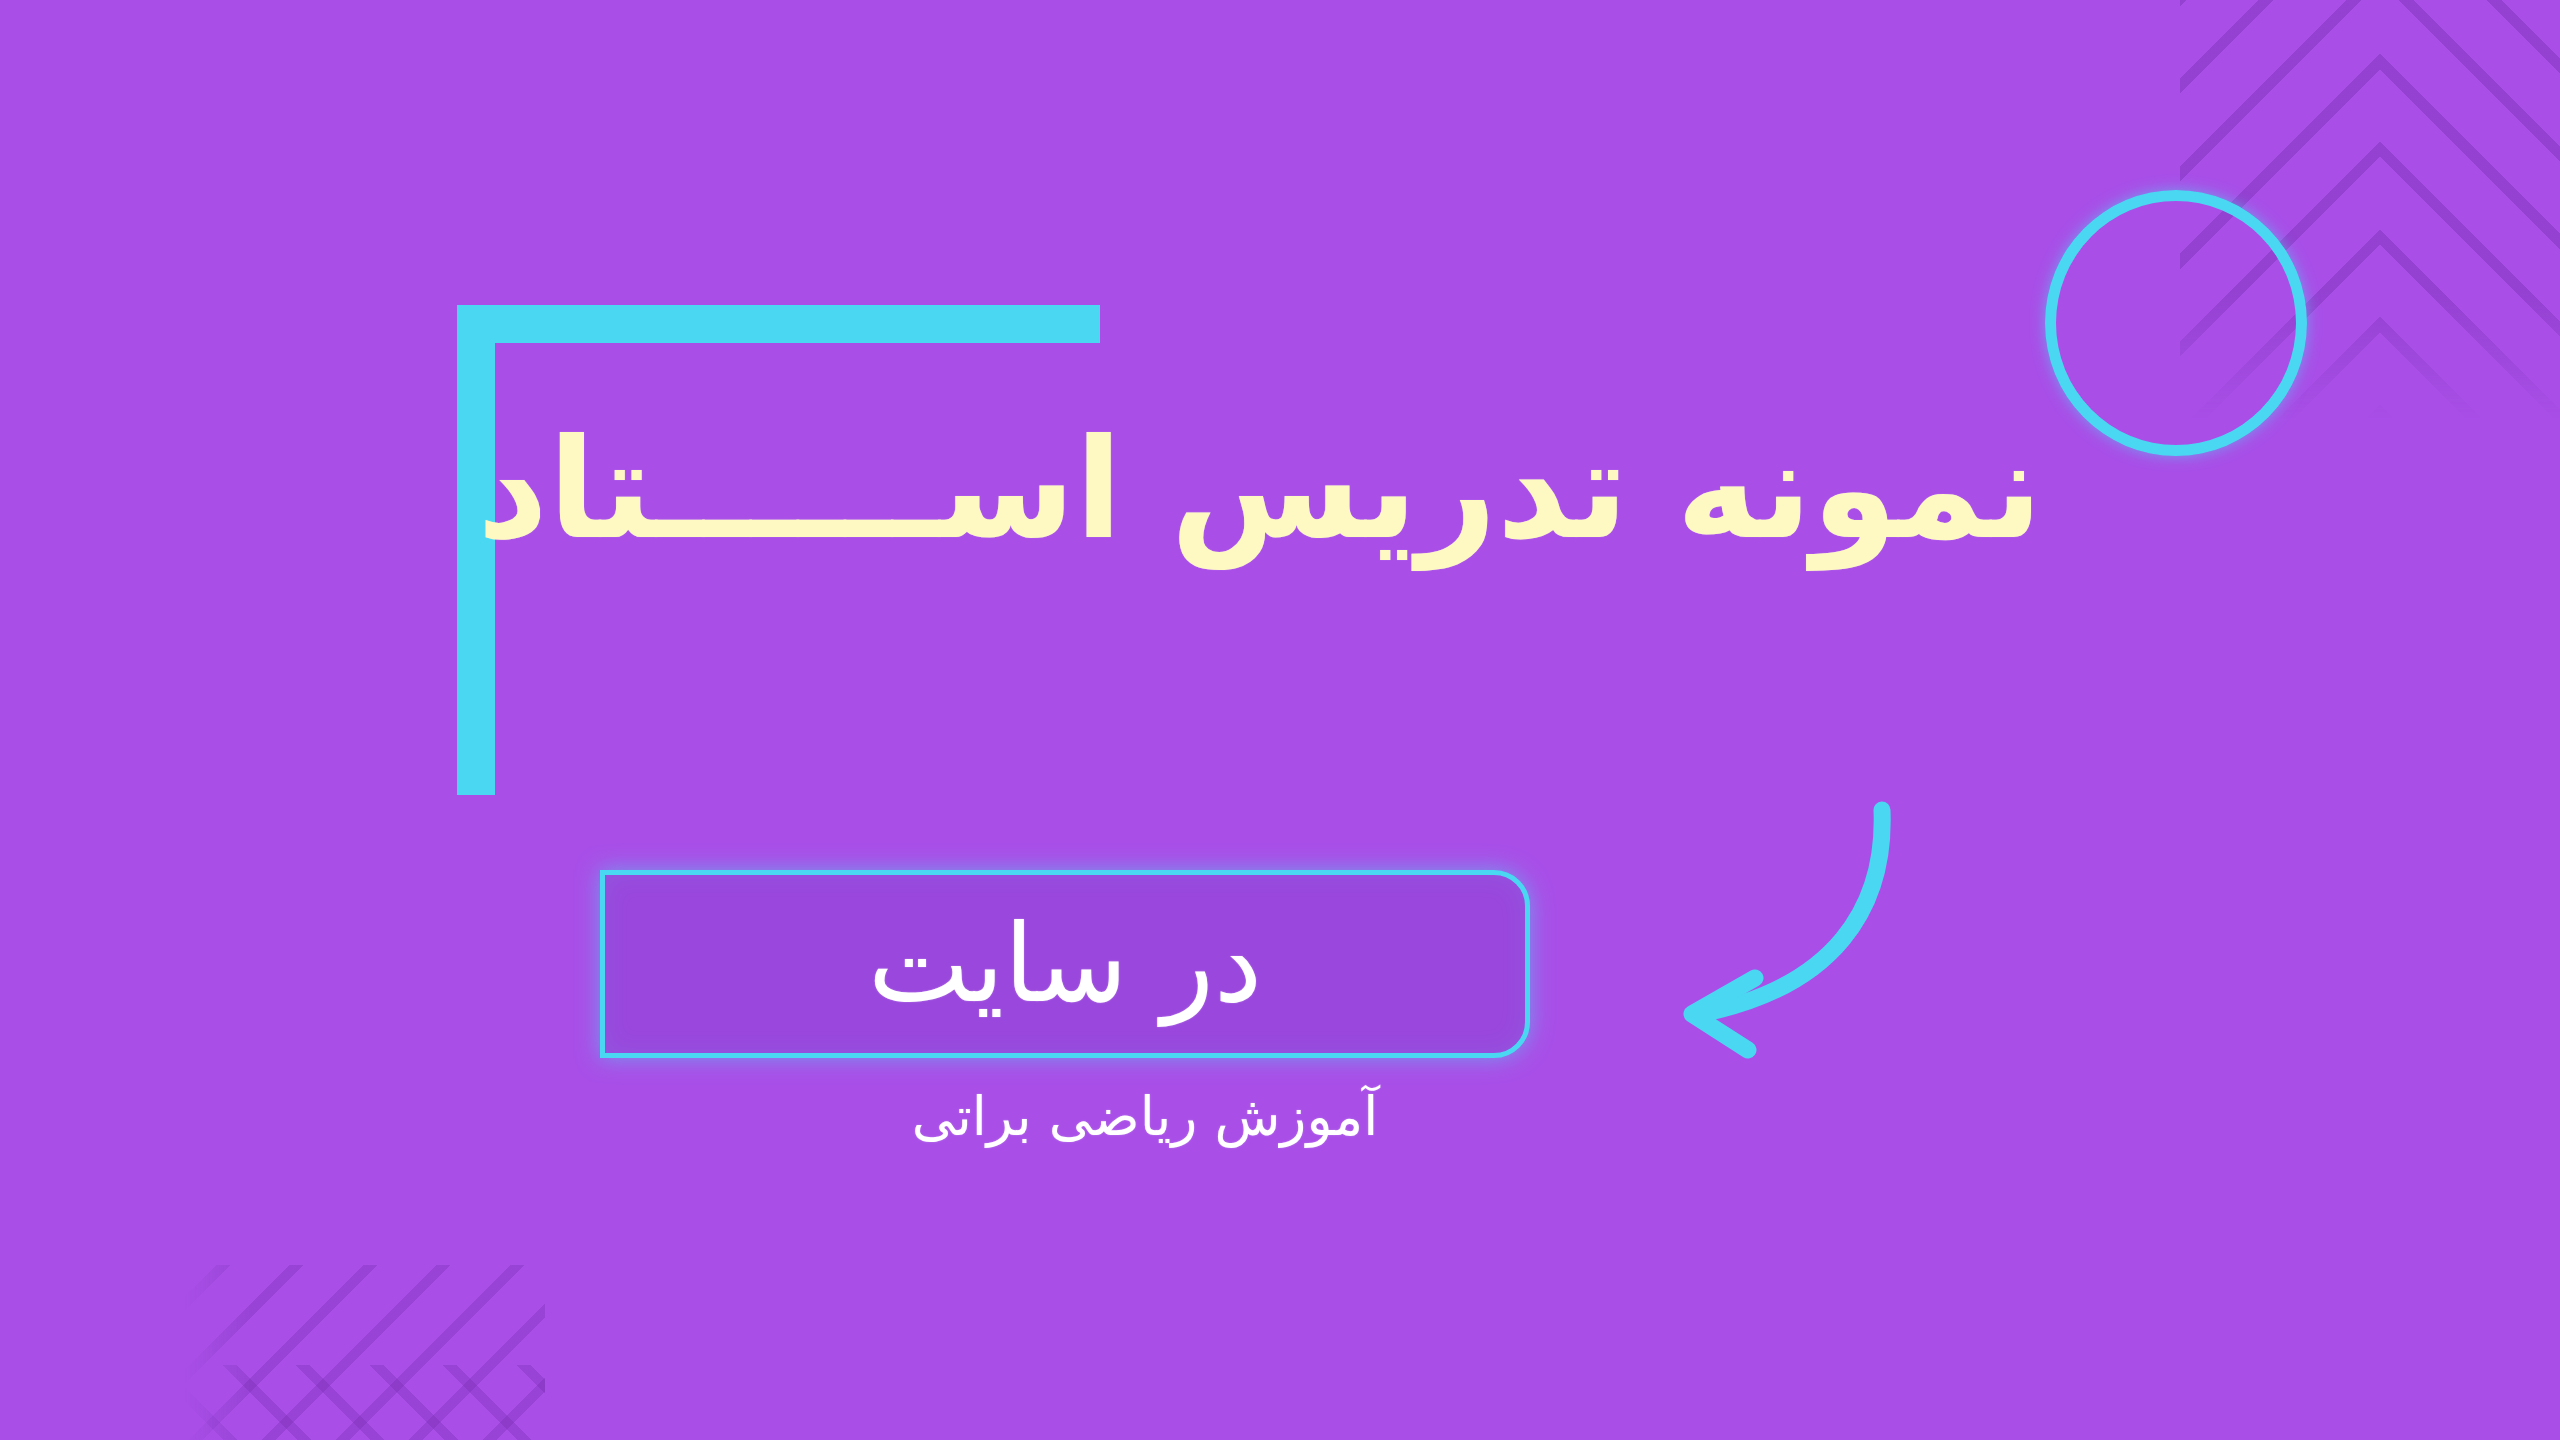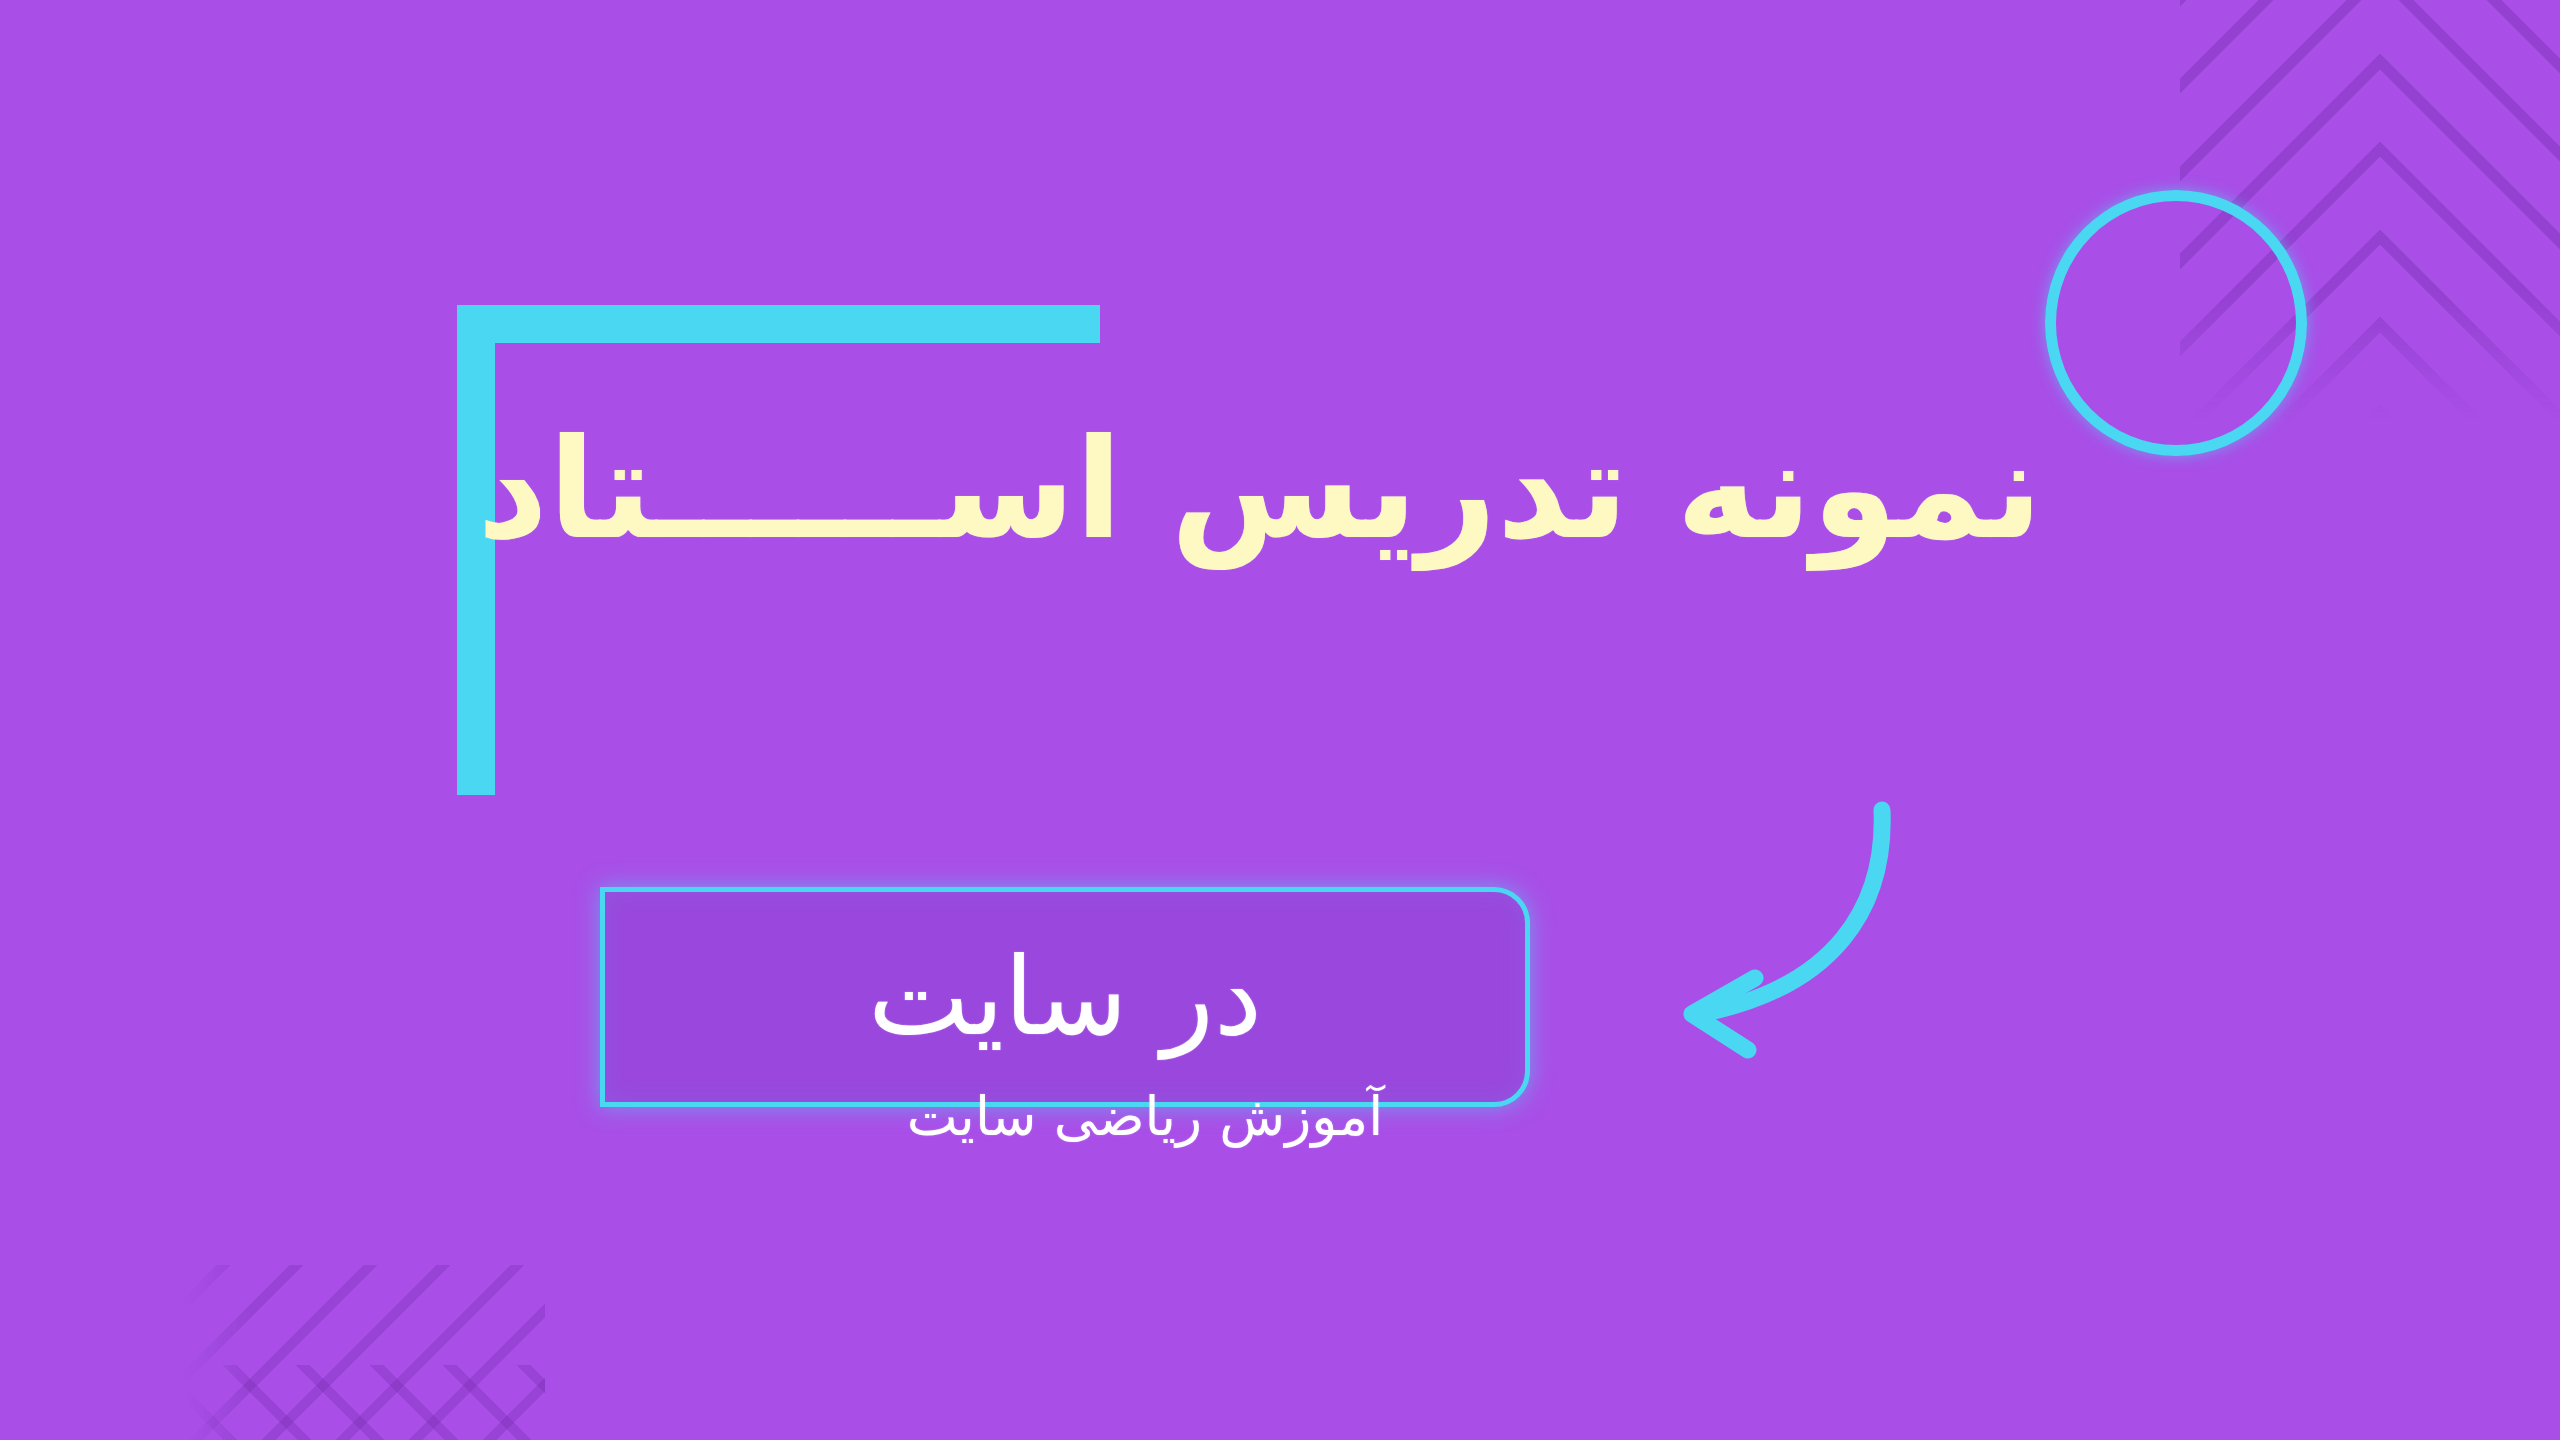--- a/index.html
+++ b/index.html
@@ -133,32 +133,31 @@
     display: block;
     white-space: nowrap;
   }
 
   
   .cta {
     position: absolute;
     left: 600px;
     top: 870px;
     width: 930px;
-    height: 220px;
+    height: 188px;
     box-sizing: border-box;
     background: #9a47dd;
     border: 5px solid #4ad7f2;
     border-radius: 0 36px 36px 0;
     box-shadow: 0 0 22px rgba(74, 215, 242, 0.55),
                 inset 0 0 26px rgba(74, 215, 242, 0.10);
     display: flex;
     align-items: center;
     justify-content: center;
     direction: rtl;
-    margin-top: 17px;
   }
   .cta-label {
     color: #ffffff;
     font-size: 108px;
     font-weight: 400;
     letter-spacing: 1px;
     line-height: 1;
     text-shadow: 0 0 2px rgba(255,255,255,0.35);
   }
 
@@ -213,15 +212,15 @@
 
   <div class="cta">
     <span class="cta-label">در سایت</span>
   </div>
 
   <svg class="arrow" viewBox="0 0 300 270">
     <path d="M 262 10 C 266 108 214 188 80 214" fill="none" stroke="#4ad7f2" stroke-width="17" stroke-linecap="round"></path>
     <path d="M 135 178 L 72 214 L 128 250" fill="none" stroke="#4ad7f2" stroke-width="17" stroke-linecap="round" stroke-linejoin="round"></path>
   </svg>
 
-  <div class="caption">آموزش ریاضی سایت</div>
+  <div class="caption">آموزش ریاضی براتی</div>
 
 </div>
 
 </body></html>

